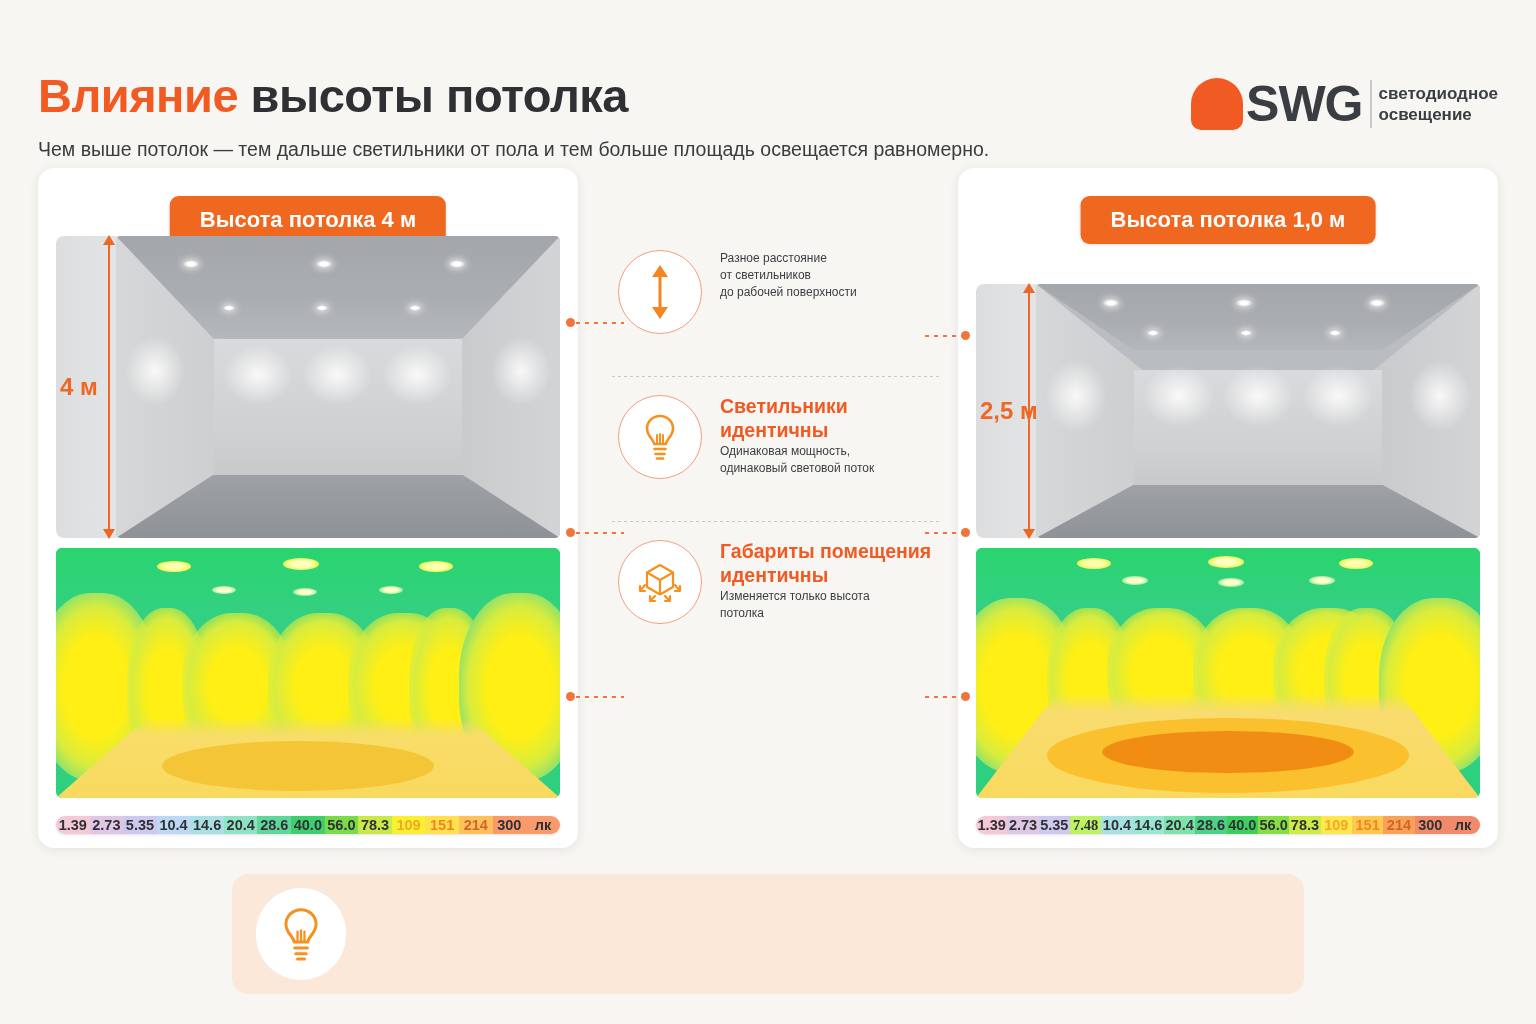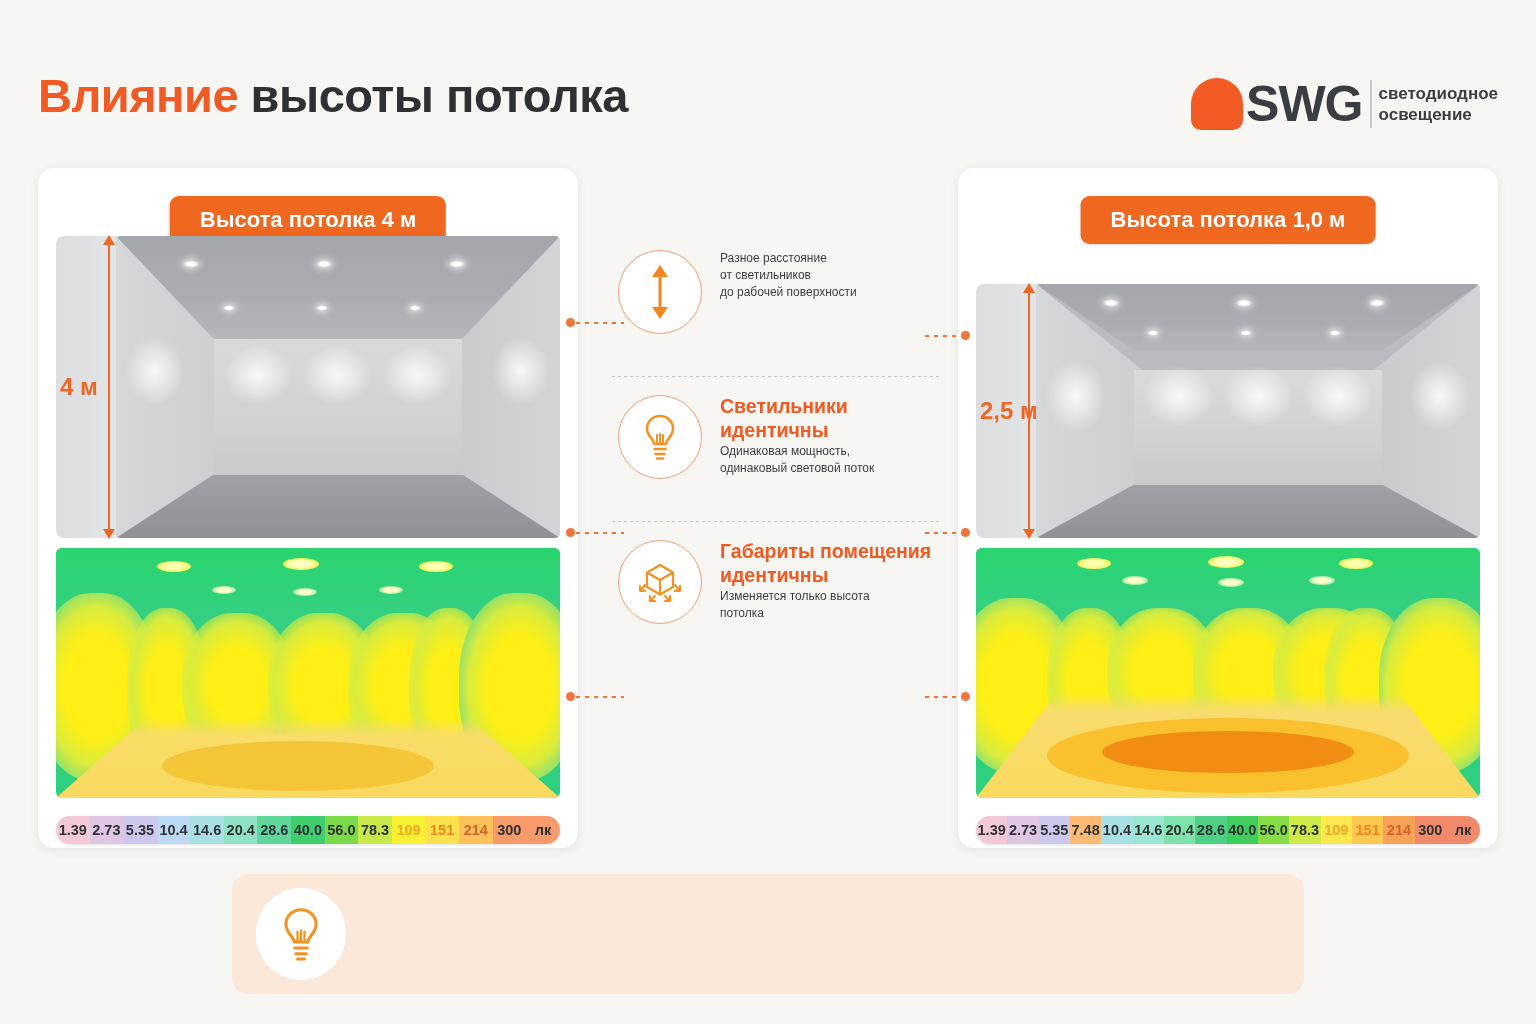--- a/index.html
+++ b/index.html
@@ -100,21 +100,21 @@
 
   
   .heat-wrap{position:absolute;left:18px;right:18px;height:250px;border-radius:6px;overflow:hidden;}
   #heat-left{top:380px;}
   #heat-right{top:380px;}
   .heat{position:absolute;inset:0;background:#2ecf7e;}
   .hblob{position:absolute;border-radius:50%;}
 
   
   .legend{
-    position:absolute;left:18px;right:18px;height:28px;
+    position:absolute;left:18px;right:18px;height:18px;
     border-radius:15px;overflow:hidden;display:flex;align-items:stretch;
     box-shadow:0 1px 3px rgba(0,0,0,.12);
   }
   #legend-left{top:648px;}
   #legend-right{top:648px;}
   .lg-cell{
     flex:1 1 0;display:flex;align-items:center;justify-content:center;
     font-size:14.5px;font-weight:bold;color:#2f3134;
   }
   .lg-unit{flex:0 0 34px;display:flex;align-items:center;justify-content:center;
@@ -153,20 +153,21 @@
   .cl{font-size:20px;color:#2f3134;line-height:1.42;}
   .cl.accent{color:#f15a22;font-weight:bold;}
 </style>
 </head>
 <body>
 
 <div class="page">
 
   <div class="header">
     <div class="title"><span class="hl">Влияние</span><span> высоты потолка</span></div>
+    <div class="subtitle">Чем выше потолок — тем дальше светильники от пола и тем больше площадь освещается равномерно.</div>
 
     <div class="logo">
       <div class="logo-mark"></div>
       <div class="logo-word">SWG</div>
       <div class="logo-div"></div>
       <div class="logo-sub">
         <div>светодиодное</div>
         <div>освещение</div>
       </div>
     </div>
@@ -285,21 +286,21 @@
         <div class="hblob" style="left:29%;top:11%;width:26px;height:9px;background:radial-gradient(ellipse at center,#ffffc8 40%,rgba(45,207,126,0) 100%);"></div>
         <div class="hblob" style="left:48%;top:12%;width:26px;height:9px;background:radial-gradient(ellipse at center,#ffffc8 40%,rgba(45,207,126,0) 100%);"></div>
         <div class="hblob" style="left:66%;top:11%;width:26px;height:9px;background:radial-gradient(ellipse at center,#ffffc8 40%,rgba(45,207,126,0) 100%);"></div>
       </div>
     </div>
 
     <div class="legend" id="legend-right">
         <div class="lg-cell" style="background: rgb(243, 201, 216); color: rgb(47, 49, 52);">1.39</div>
         <div class="lg-cell" style="background: rgb(223, 198, 228); color: rgb(47, 49, 52);">2.73</div>
         <div class="lg-cell" style="background: rgb(205, 201, 238); color: rgb(47, 49, 52);">5.35</div>
-        <div class="lg-cell" style="background: #fdba74; color: rgb(47, 49, 52);">7.48</div>
+        <div class="lg-cell" style="background: #bef264; color: rgb(47, 49, 52); font-family: Liberation Serif, serif;">7.48</div>
         <div class="lg-cell" style="background: rgb(168, 224, 228); color: rgb(47, 49, 52);">10.4</div>
         <div class="lg-cell" style="background: rgb(154, 230, 210); color: rgb(47, 49, 52);">14.6</div>
         <div class="lg-cell" style="background: rgb(127, 226, 171); color: rgb(47, 49, 52);">20.4</div>
         <div class="lg-cell" style="background: rgb(78, 209, 134); color: rgb(47, 49, 52);">28.6</div>
         <div class="lg-cell" style="background: rgb(63, 206, 94); color: rgb(47, 49, 52);">40.0</div>
         <div class="lg-cell" style="background: rgb(134, 221, 70); color: rgb(47, 49, 52);">56.0</div>
         <div class="lg-cell" style="background: rgb(205, 234, 70); color: rgb(47, 49, 52);">78.3</div>
         <div class="lg-cell" style="background: rgb(255, 232, 77); color: rgb(245, 166, 35);">109</div>
         <div class="lg-cell" style="background: rgb(255, 201, 79); color: rgb(245, 131, 31);">151</div>
         <div class="lg-cell" style="background: rgb(246, 162, 87); color: rgb(212, 98, 42);">214</div>

